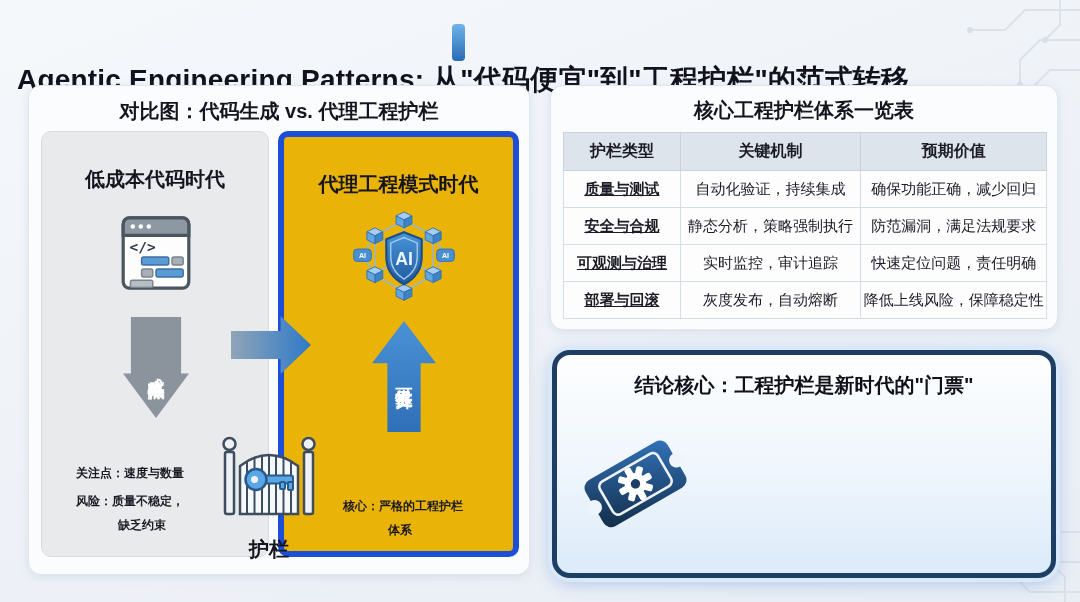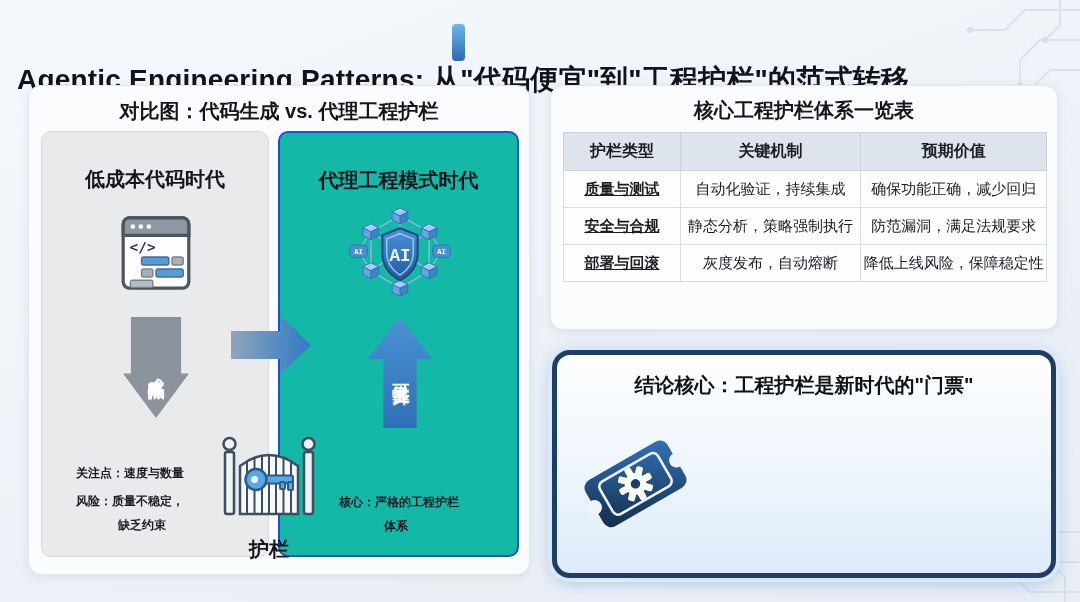--- a/index.html
+++ b/index.html
@@ -22,21 +22,21 @@
   
   .panel { position:absolute; background:#fbfcfe; border:1px solid #e1e7ee;
     border-radius:13px; box-shadow:0 2px 10px rgba(110,135,170,.16); }
   .panel-title { position:absolute; left:0; right:0; text-align:center;
     font-size:20px; font-weight:800; color:#15151f; }
 
   
   #comparison { left:28px; top:85px; width:502px; height:490px; }
   .col { position:absolute; top:45px; height:426px; border-radius:10px; }
   .col-left  { left:12px;  width:228px; background:#e8eaec; border:1px solid #d8dbde; }
-  .col-right { left:249px; width:241px; background:#14b8a6; border:2px solid #1d4ed8;font-family:Liberation Mono, monospace; }
+  .col-right { left:249px; width:241px; background:#eab308; border:6px solid #1d4ed8; }
   .col-title { position:absolute; top:34px; left:0; right:0; text-align:center;
     font-size:20px; font-weight:800; }
   .era-icon { position:absolute; }
   .v-arrow { position:absolute; display:flex; align-items:center; justify-content:center; }
   .v-arrow .vtxt { writing-mode:vertical-rl; text-orientation:upright;
     color:#fff; font-weight:800; font-size:17px; letter-spacing:2px; }
   .arrow-down { width:66px; height:101px; background:#8b949c;
     clip-path:polygon(12% 0,88% 0,88% 56%,100% 56%,50% 100%,0 56%,12% 56%); }
   .arrow-up { width:64px; height:111px;
     background:linear-gradient(180deg,#4a92d5,#2f6fb8);
@@ -244,20 +244,25 @@
         <td class="c1 first">质量与测试</td>
         <td class="c2">自动化验证，持续集成</td>
         <td class="c3">确保功能正确，减少回归</td>
       </tr>
       <tr>
         <td class="c1 first">安全与合规</td>
         <td class="c2">静态分析，策略强制执行</td>
         <td class="c3">防范漏洞，满足法规要求</td>
       </tr>
       <tr>
+        <td class="c1 first">可观测与治理</td>
+        <td class="c2">实时监控，审计追踪</td>
+        <td class="c3">快速定位问题，责任明确</td>
+      </tr>
+      <tr>
         <td class="c1 first">部署与回滚</td>
         <td class="c2">灰度发布，自动熔断</td>
         <td class="c3">降低上线风险，保障稳定性</td>
       </tr>
     </tbody>
   </table>
 </div>
 
 <div id="conclusion">
   <div class="conclusion-title">结论核心：工程护栏是新时代的"门票"</div>

